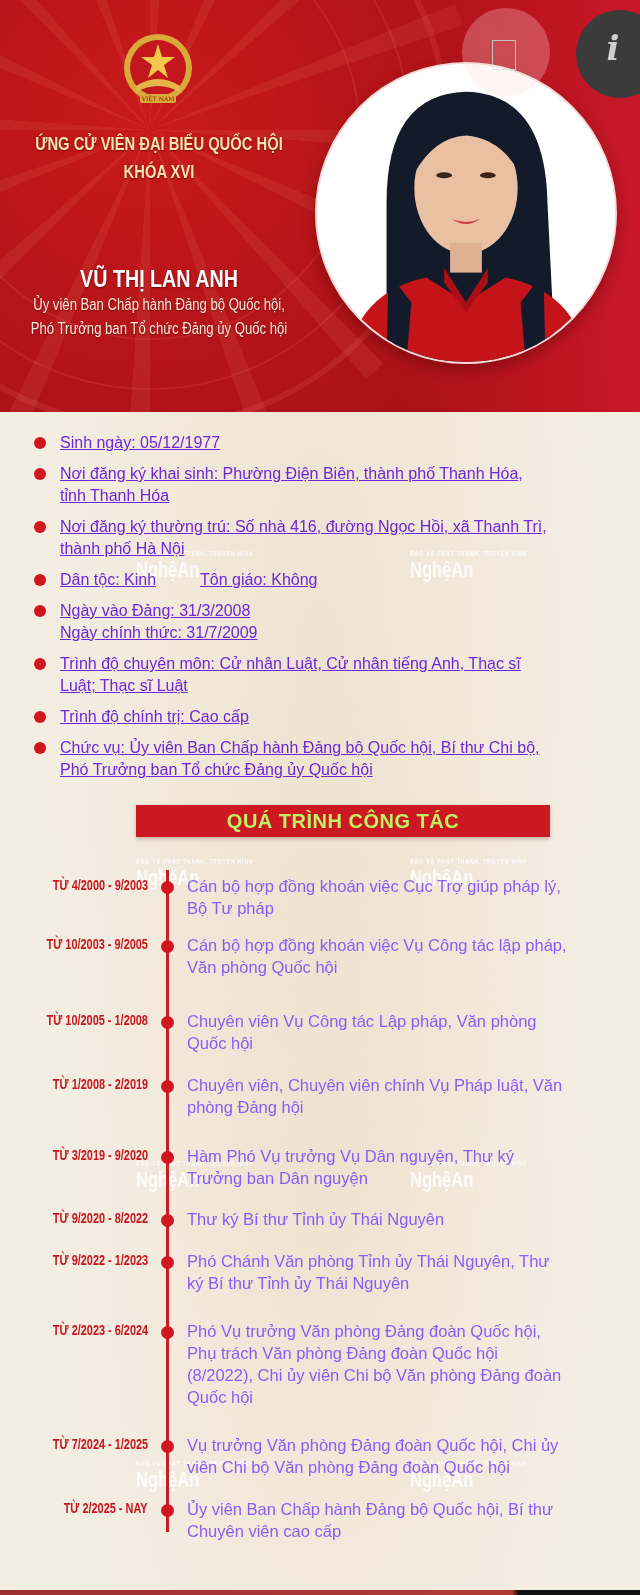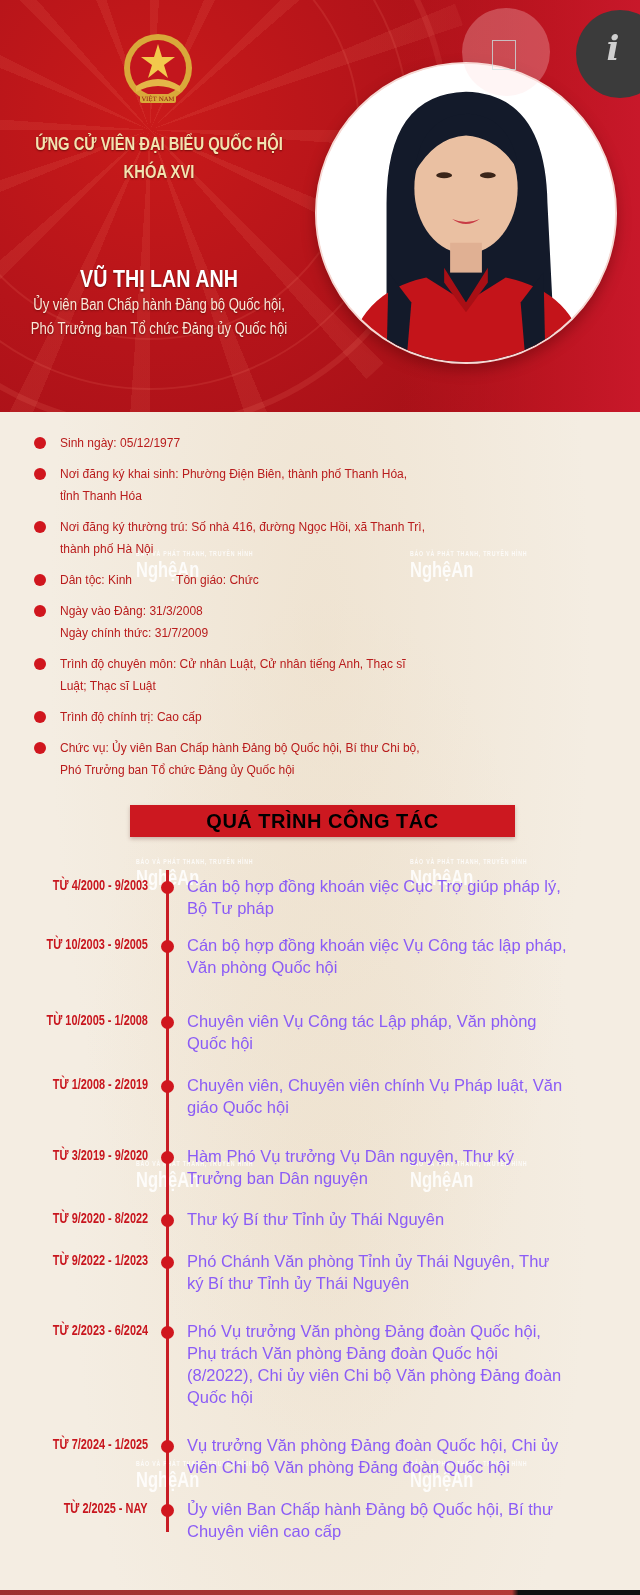--- a/index.html
+++ b/index.html
@@ -88,31 +88,31 @@
       radial-gradient(ellipse at 330px 820px, rgba(230,210,180,0.30) 0%, rgba(244,237,226,0) 55%),
       #f4ede2;
   }
   .watermark {
     position: absolute; color: rgba(255,255,255,0.85); font-weight: bold;
     font-size: 22px; transform: scaleX(0.75); transform-origin: left;
   }
   .watermark small { display: block; font-size: 7px; letter-spacing: 1px; color: rgba(255,255,255,0.8); }
 
   .info-list { position: absolute; left: 34px; top: 432px; width: 590px; }
-  .info-item { position: relative; padding-left: 26px; color: #b91c1c; font-size: 12px; line-height: 22px; margin-bottom: 9px; }
+  .info-item { position: relative; padding-left: 26px; color: #6d28d9; font-size: 16px; line-height: 22px; margin-bottom: 9px; text-decoration: underline; }
   .info-item .dot {
     position: absolute; left: 0; top: 5px; width: 12px; height: 12px; border-radius: 50%;
     background: #d0161e;
   }
   .info-item .gap { display: inline-block; width: 44px; }
 
   .section-banner {
-    position: absolute; left: 130px; top: 805px; width: 385px; height: 32px;
+    position: absolute; left: 136px; top: 805px; width: 414px; height: 32px;
     background: #cc1820; box-shadow: 0 2px 4px rgba(80,0,0,0.25);
-    color: #000000; font-size: 20px; font-weight: bold; text-align: center; line-height: 32px;
+    color: #bef264; font-size: 20px; font-weight: bold; text-align: center; line-height: 32px;
     letter-spacing: 0.5px;
   }
 
   .timeline-line {
     position: absolute; left: 166px; top: 870px; width: 3px; height: 662px; background: #c81d25;
   }
   .tl-row { position: absolute; left: 0; width: 640px; }
   .tl-date {
     position: absolute; right: 492px; top: 2px; white-space: nowrap;
     color: #c8161e; font-weight: bold; font-size: 14px;
@@ -204,21 +204,21 @@
     <div>tỉnh Thanh Hóa</div>
   </div>
   <div class="info-item">
     <span class="dot"></span>
     <div>Nơi đăng ký thường trú: Số nhà 416, đường Ngọc Hồi, xã Thanh Trì,</div>
     <div>thành phố Hà Nội</div>
   </div>
   <div class="info-item">
     <span class="dot"></span>
     <div>
-      <span>Dân tộc: Kinh</span><span class="gap"></span><span>Tôn giáo: Chức</span>
+      <span>Dân tộc: Kinh</span><span class="gap"></span><span>Tôn giáo: Không</span>
     </div>
   </div>
   <div class="info-item">
     <span class="dot"></span>
     <div>Ngày vào Đảng: 31/3/2008</div>
     <div>Ngày chính thức: 31/7/2009</div>
   </div>
   <div class="info-item">
     <span class="dot"></span>
     <div>Trình độ chuyên môn: Cử nhân Luật, Cử nhân tiếng Anh, Thạc sĩ</div>
@@ -264,21 +264,21 @@
     <div>Chuyên viên Vụ Công tác Lập pháp, Văn phòng</div>
       <div>Quốc hội</div>
   </div>
 </div>
 
 <div class="tl-row" style="top:1074px;">
   <div class="tl-date">TỪ 1/2008 - 2/2019</div>
   <div class="tl-dot"></div>
   <div class="tl-text">
     <div>Chuyên viên, Chuyên viên chính Vụ Pháp luật, Văn</div>
-      <div>giáo Quốc hội</div>
+      <div>phòng Đảng hội</div>
   </div>
 </div>
 
 <div class="tl-row" style="top:1145px;">
   <div class="tl-date">TỪ 3/2019 - 9/2020</div>
   <div class="tl-dot"></div>
   <div class="tl-text">
     <div>Hàm Phó Vụ trưởng Vụ Dân nguyện, Thư ký</div>
       <div>Trưởng ban Dân nguyện</div>
   </div>

